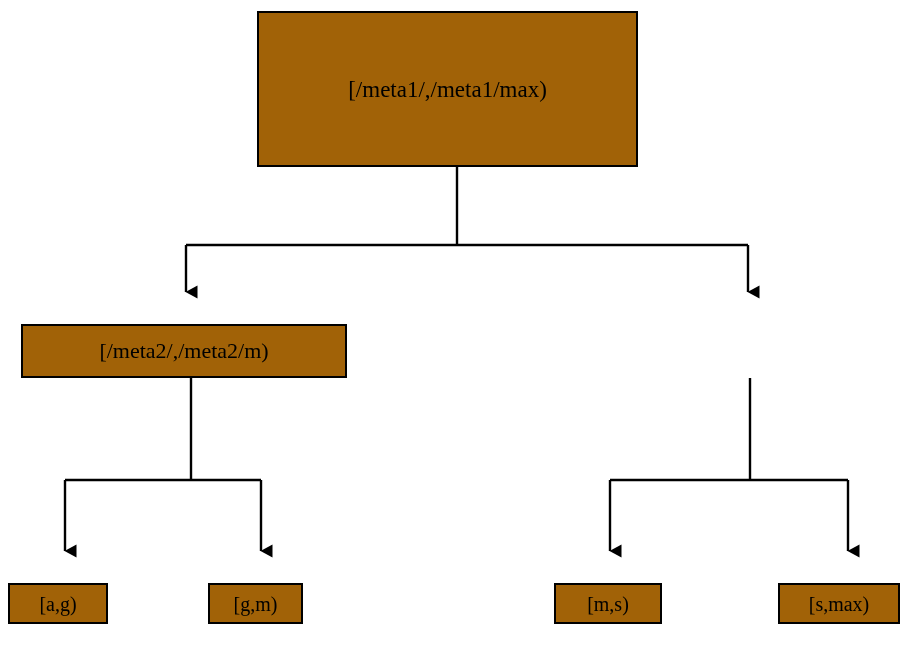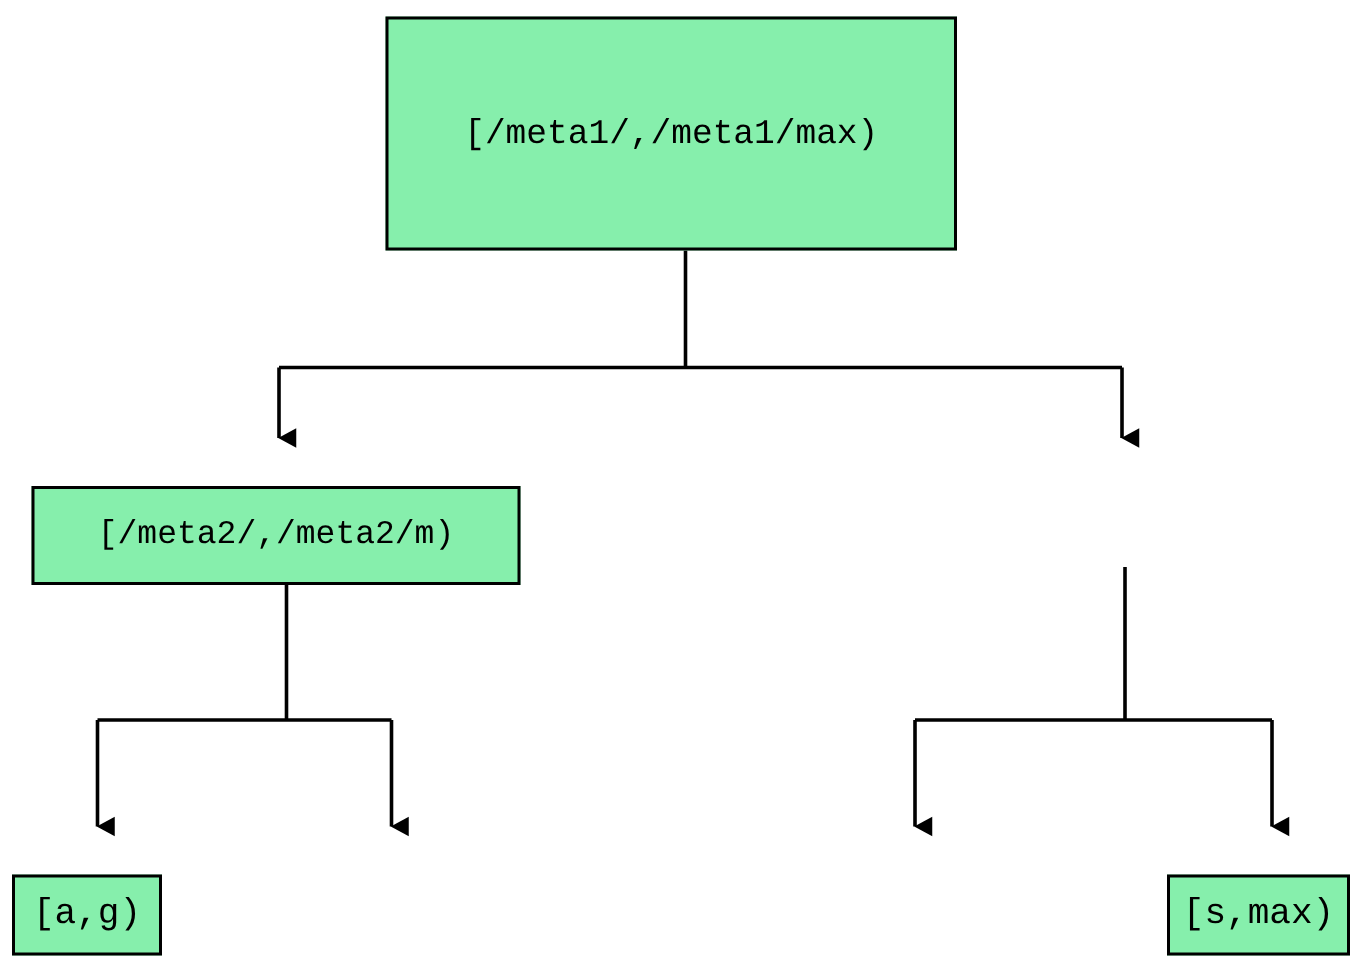--- a/index.html
+++ b/index.html
@@ -21,38 +21,38 @@
     left: 0;
     top: 0;
     width: 912px;
     height: 652px;
     pointer-events: none;
   }
   .node {
     position: absolute;
     box-sizing: border-box;
     border: 2px solid #000000;
-    background: #86efac;
+    background: #a16207;
     display: flex;
     align-items: center;
     justify-content: center;
     color: #000000;
-    font-family: Liberation Mono, monospace;
+    font-family: Liberation Serif, serif;
     white-space: pre;
     letter-spacing: 0px;
   }
   .node-label {
     display: block;
     line-height: 1;
   }
   .node-root      { left: 257px; top: 11px;  width: 381px; height: 156px; font-size: 23px; }
-  .node-mid       { top: 324px; height: 66px; font-size: 22px; }
+  .node-mid       { top: 324px; height: 54px; font-size: 22px; }
   .node-mid-left  { left: 21px;  width: 326px; }
   .node-mid-right { left: 581px; width: 320px; }
-  .node-leaf      { top: 583px; height: 54px; font-size: 24px; }
+  .node-leaf      { top: 583px; height: 41px; font-size: 20px; }
   .leaf-ag        { left: 8px;   width: 100px; }
   .leaf-gm        { left: 208px; width: 95px;  }
   .leaf-ms        { left: 554px; width: 108px; }
   .leaf-smax      { left: 778px; width: 122px; text-align: center; }
 </style>
 </head>
 <body>
 
 <div id="canvas">
 
@@ -88,19 +88,25 @@
 
   <div class="node node-mid node-mid-left">
     <span class="node-label">[/meta2/,/meta2/m)</span>
   </div>
 
 
   <div class="node node-leaf leaf-ag">
     <span class="node-label">[a,g)</span>
   </div>
 
+  <div class="node node-leaf leaf-gm">
+    <span class="node-label">[g,m)</span>
+  </div>
 
+  <div class="node node-leaf leaf-ms">
+    <span class="node-label">[m,s)</span>
+  </div>
 
   <div class="node node-leaf leaf-smax">
     <span class="node-label">[s,max)</span>
   </div>
 
 </div>
 
 </body></html>

